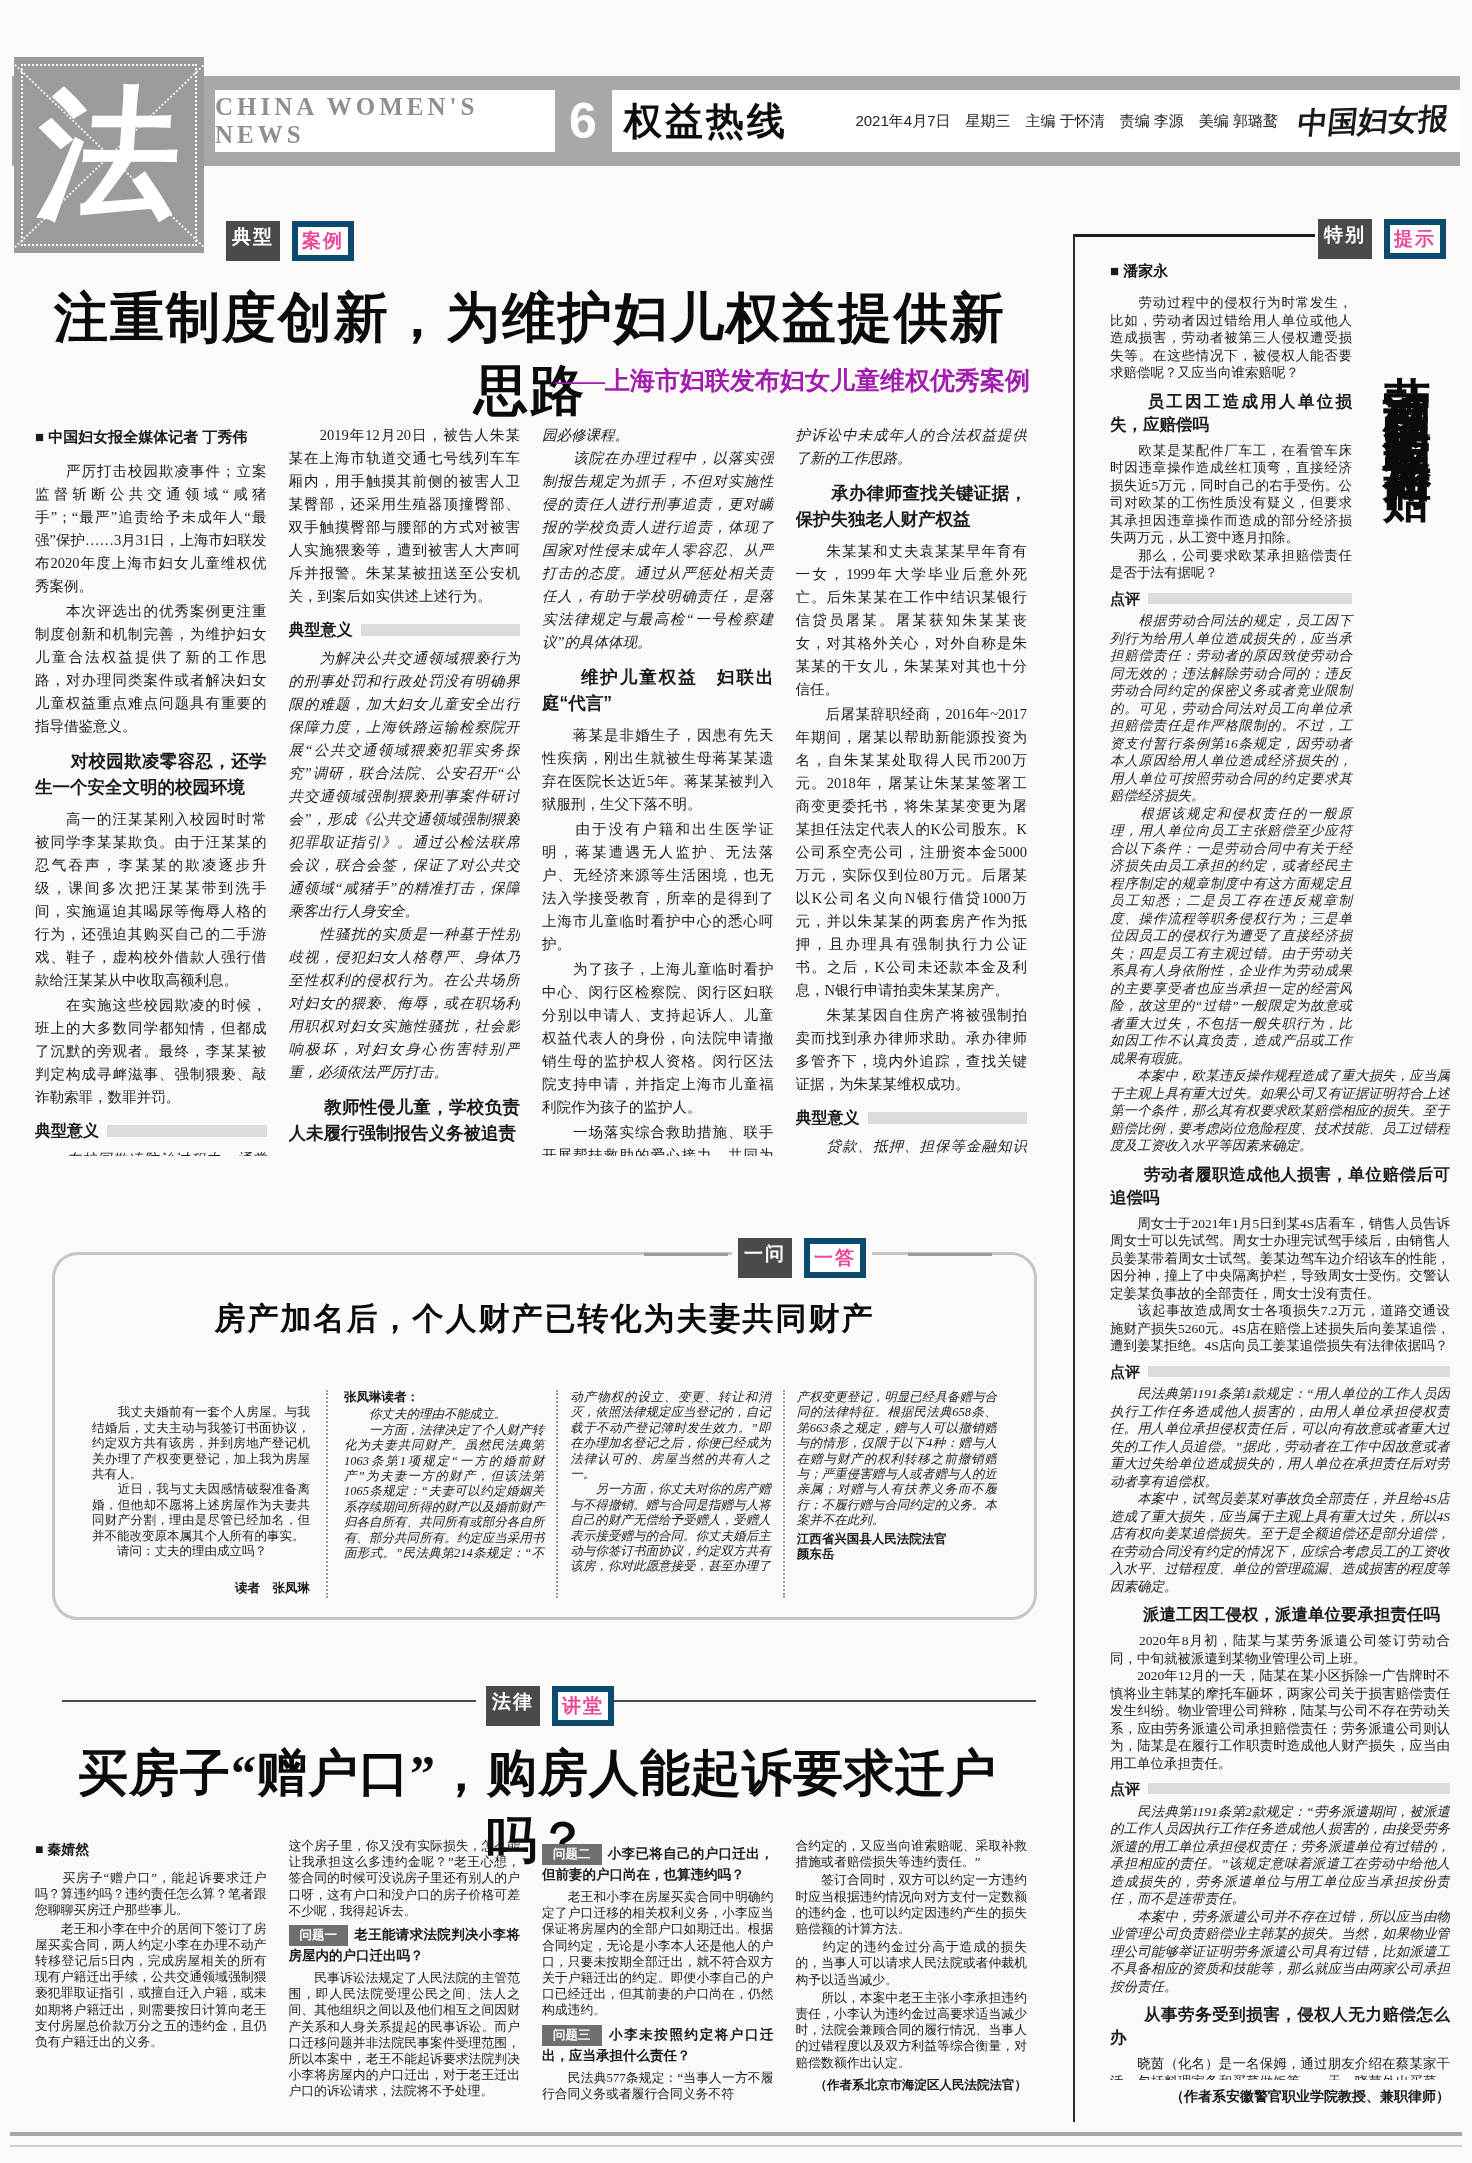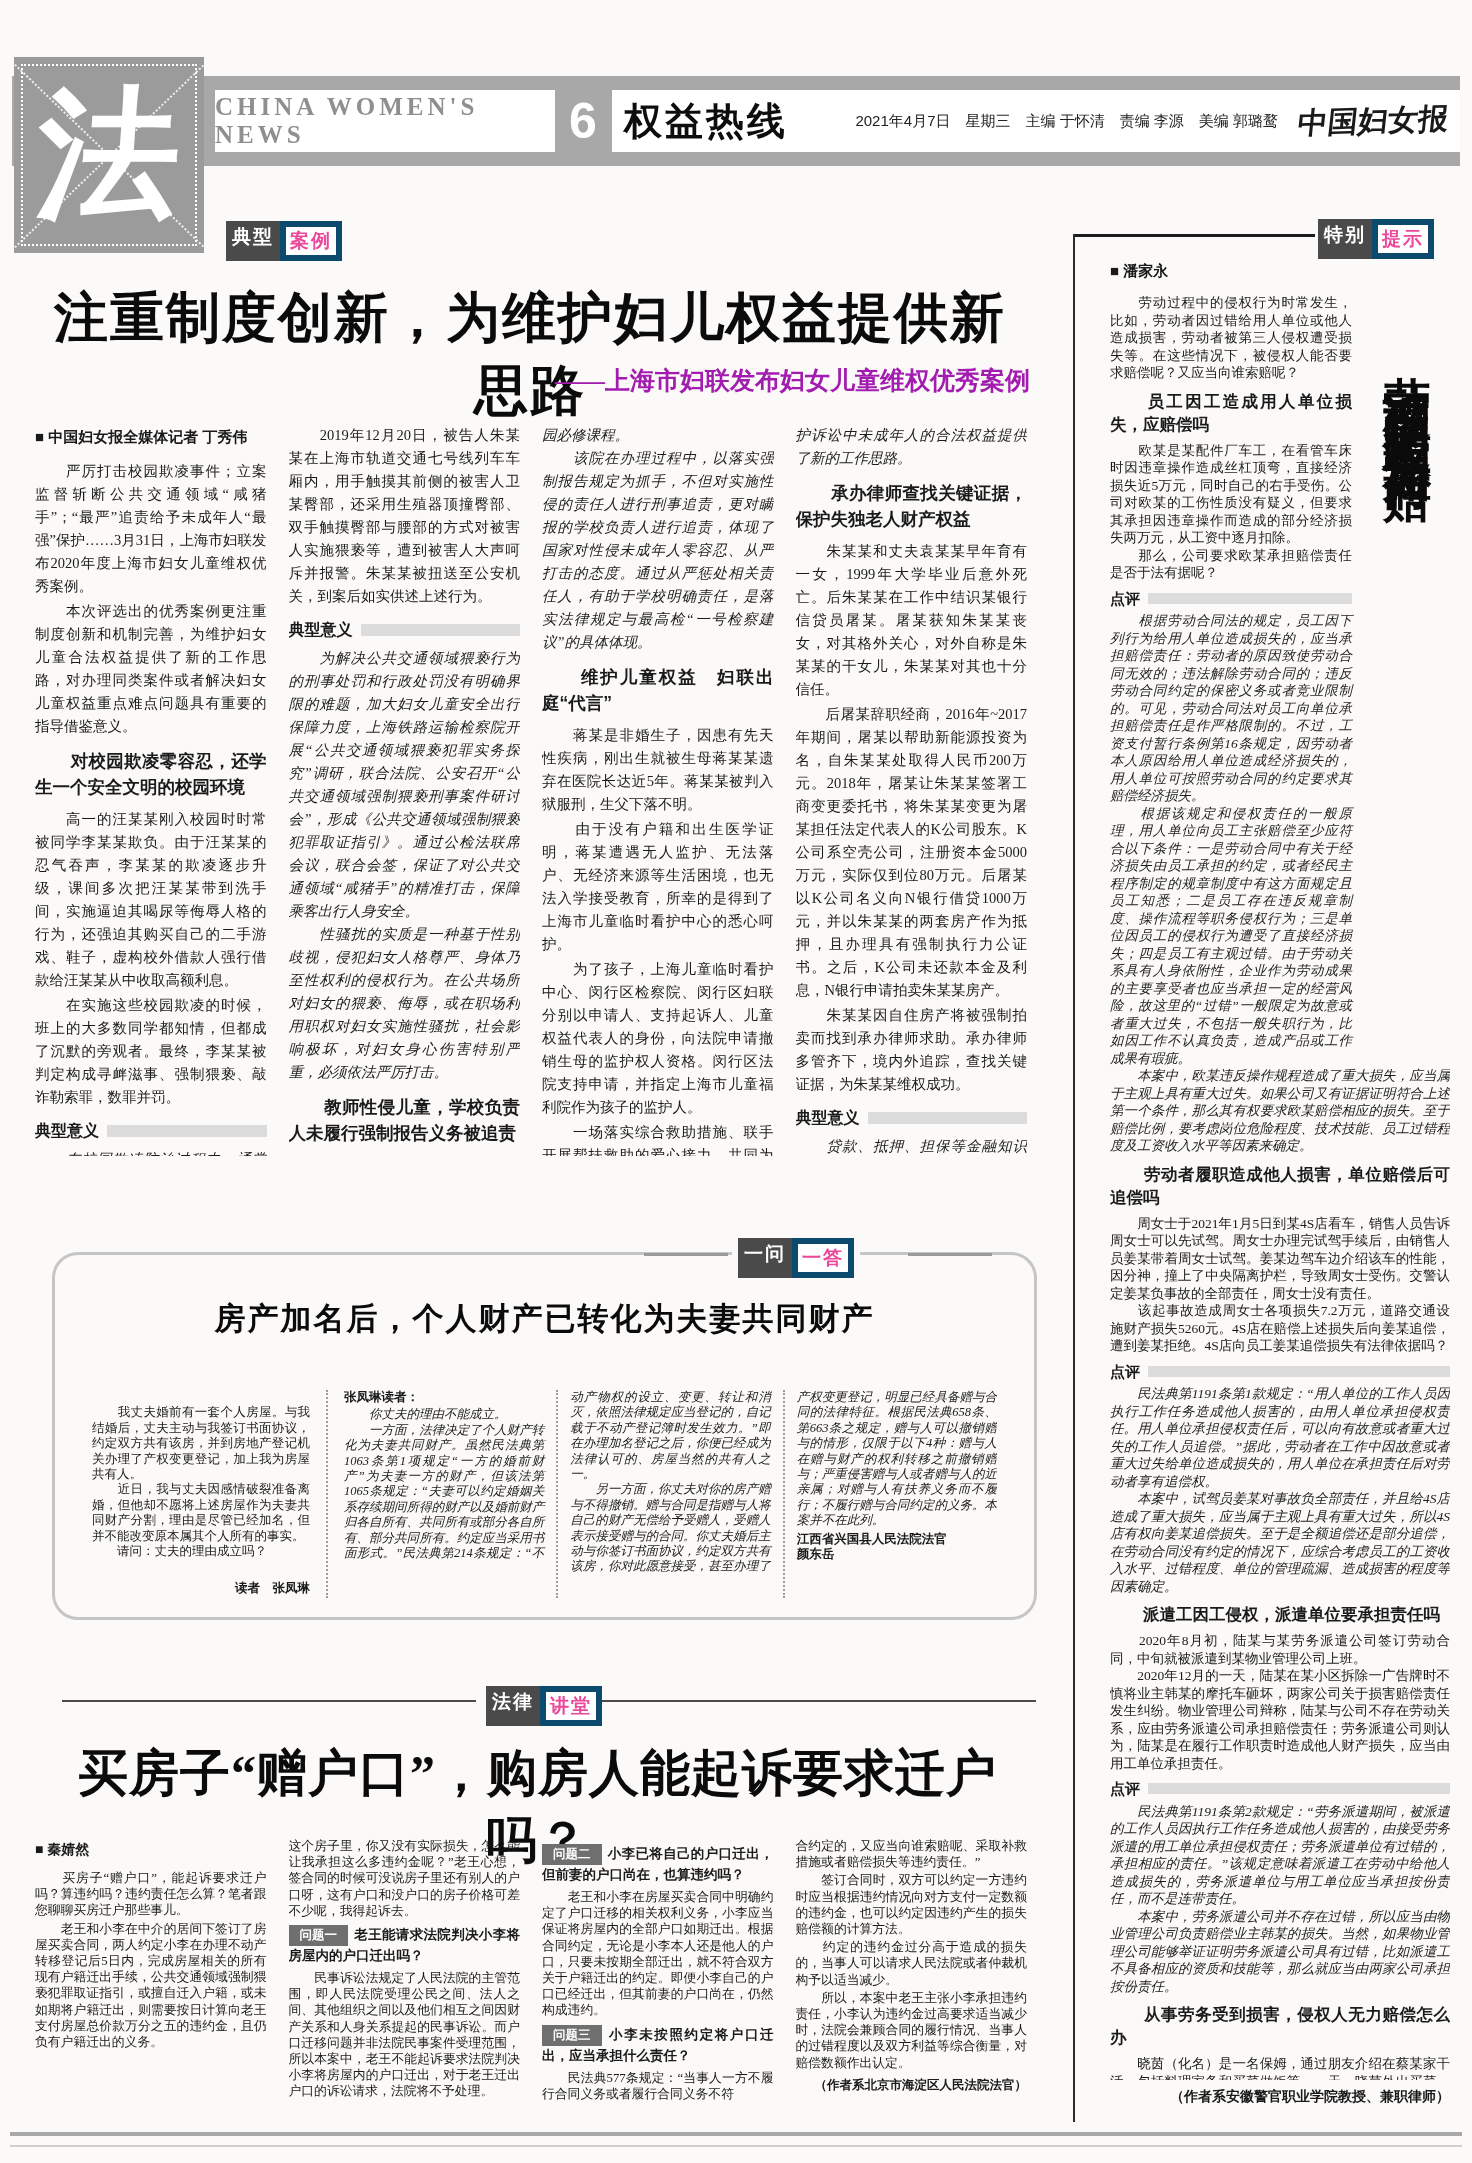--- a/index.html
+++ b/index.html
@@ -20,21 +20,21 @@
   .page-num{position:absolute;left:556px;top:88px;width:54px;height:66px;display:flex;align-items:center;
           justify-content:center;color:#fff;font-family:"Liberation Sans",sans-serif;font-weight:bold;font-size:50px;}
   .head-right{position:absolute;left:612px;top:90px;width:848px;height:62px;background:#fff;
           display:flex;align-items:center;padding:0 12px;box-sizing:border-box;}
   .section-title{font-family:"Liberation Sans","DejaVu Sans",sans-serif;font-weight:bold;font-size:38px;
           letter-spacing:3px;color:#0d0d0d;}
   .date-group{margin-left:auto;font-size:15px;color:#222;white-space:nowrap;font-family:"Liberation Sans",sans-serif;}
   .paper-logo{margin-left:20px;font-weight:bold;font-size:30px;white-space:nowrap;
           font-family:"DejaVu Serif",serif;transform:skewX(-8deg) rotate(-2deg);}
   
-  .badge{display:flex;gap:0;position:absolute;z-index:5;font-family:Liberation Sans, sans-serif;text-align:center;}
+  .badge{display:flex;gap:12px;position:absolute;z-index:5;font-family:Liberation Sans, sans-serif;text-align:center;}
   .badge .b1{background:#4a4a4a;color:#fff;font-weight:bold;font-size:19px;padding:3px 6px;letter-spacing:2px;}
   .badge .b2{background:#fff;color:#ec4899;border:6px solid #0c4a6e;font-weight:bold;font-size:19px;padding:1px 4px;letter-spacing:2px;}
   
   .main-headline{position:absolute;left:30px;top:282px;width:1000px;text-align:center;
           font-weight:900;font-size:54px;letter-spacing:2px;color:#0b0b0b;}
   .main-subtitle{position:absolute;left:30px;top:364px;width:1000px;text-align:right;
           font-weight:bold;font-size:25px;color:#a21caf;}
   .main-cols{position:absolute;left:35px;top:424px;width:992px;height:732px;display:flex;gap:22px;overflow:hidden;}
   .main-cols .col{flex:1;overflow:hidden;font-size:14.5px;line-height:23px;text-align:justify;}
   .byline{font-family:"Liberation Sans",sans-serif;font-weight:bold;font-size:15px;line-height:22px;margin:2px 0 12px;}

